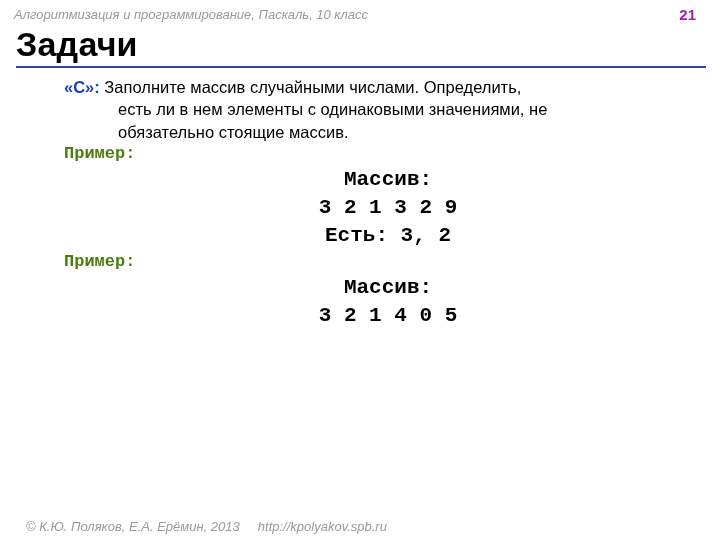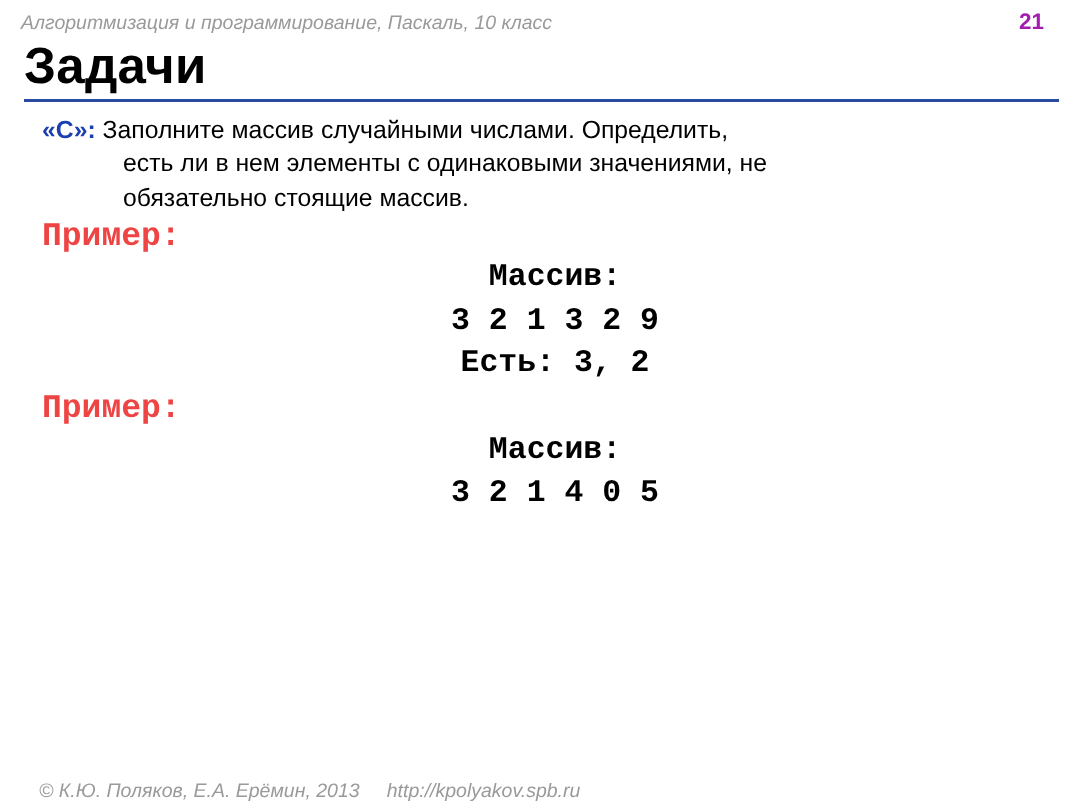--- a/index.html
+++ b/index.html
@@ -3,26 +3,26 @@
 <meta charset="utf-8">
 <style>
   * { margin: 0; padding: 0; box-sizing: border-box; }
   html, body { width: 720px; height: 540px; font-family: Arial, Helvetica, sans-serif; background: #fff; color: #000; }
   .slide { width: 720px; height: 540px; position: relative; }
   .header-strip { padding: 6px 14px 2px 14px; font-style: italic; color: #9a9a9a; font-size: 13px; display: flex; justify-content: space-between; align-items: center; }
   .page-num { color: #a21caf; font-style: normal; font-weight: bold; font-size: 15px; margin-right: 10px; }
   .title-block { padding: 0 14px 2px 16px; }
   .title { font-size: 34px; font-weight: bold; color: #000; font-style: normal; letter-spacing: 0.2px; }
   .title-rule { border: none; border-top: 2px solid #2a4aa0; margin-top: 2px; }
-  .content { padding: 6px 8px 0 28px; font-size: 16.5px; line-height: 1.35; }
+  .content { padding: 6px 8px 0 28px; font-size: 16.5px; line-height: 1.35; margin-left: 36px; }
   .task-label { color: #1a3fb0; font-weight: bold; }
   .task-text { color: #000; }
   .indent { padding-left: 54px; text-indent: -54px; }
   .cont-line { padding-left: 54px; }
-  .example-label { color: #ef4444; font-weight: bold; font-family: "Courier New", Courier, monospace; font-size: 22px; }
+  .example-label { color: #4d7c0f; font-weight: bold; font-family: "Courier New", Courier, monospace; font-size: 17px; }
   .mono { font-family: "Courier New", Courier, monospace; font-weight: bold; font-size: 21px; color: #000; white-space: pre; text-align: center; }
   .footer-strip { position: absolute; left: 12px; right: 0; bottom: 0; padding: 4px 4px 6px 14px; font-style: italic; color: #9a9a9a; font-size: 13px; }
 </style>
 </head>
 <body>
 
 <div class="slide">
 
   <div class="header-strip">
     <span>Алгоритмизация и программирование, Паскаль, 10 класс</span>

